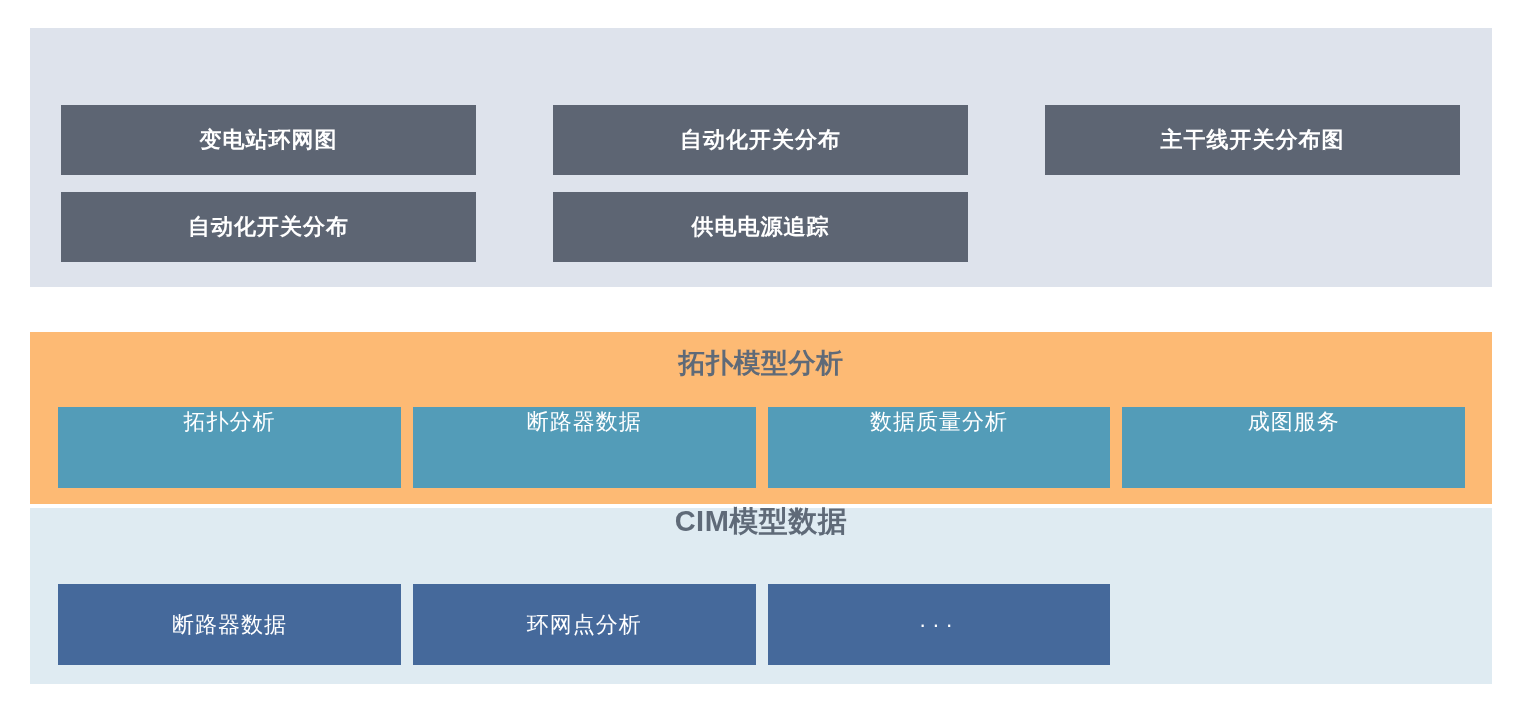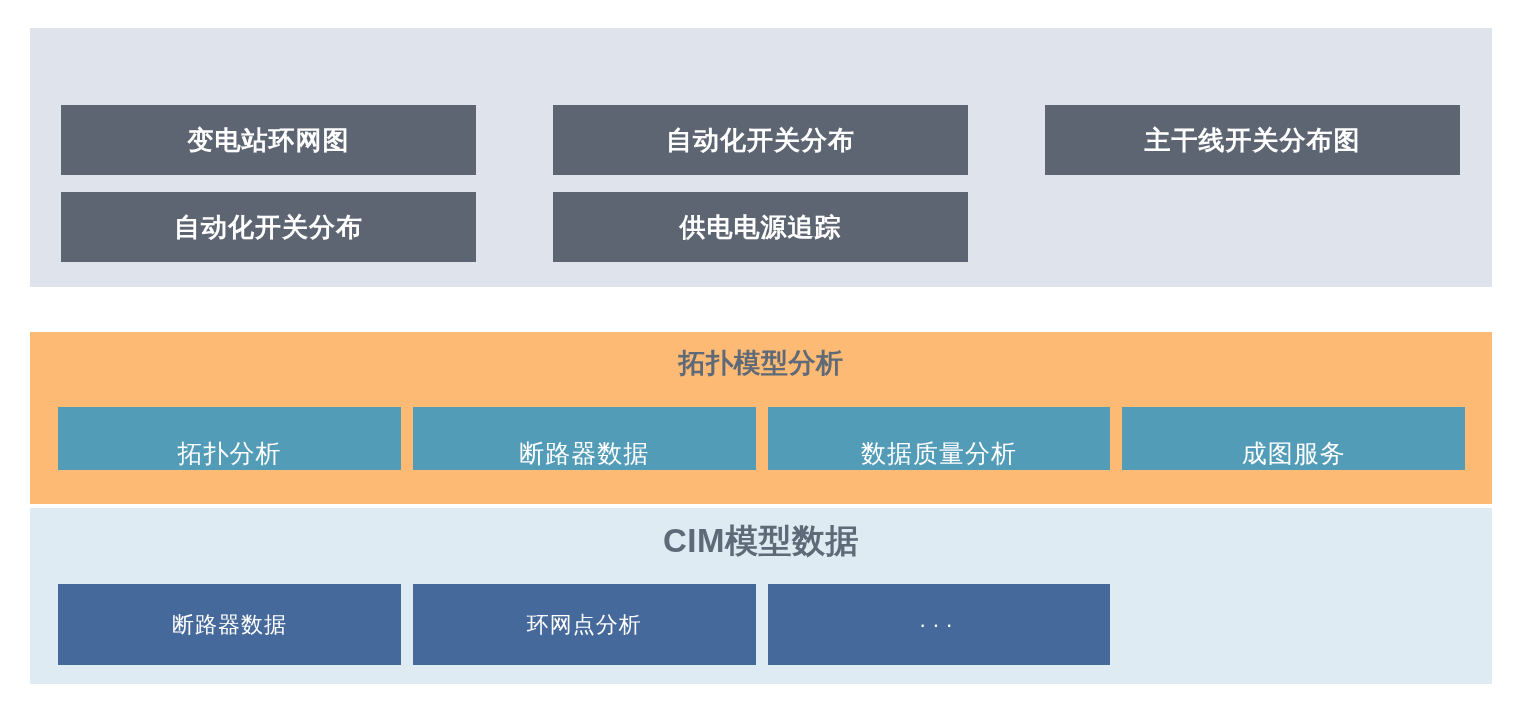--- a/index.html
+++ b/index.html
@@ -52,21 +52,21 @@
     width: 1400px;
     display: grid;
     grid-template-columns: 415px 415px 415px;
     grid-column-gap: 77px;
     grid-row-gap: 17px;
   }
   .btn-slate {
     height: 70px;
     background: #5d6573;
     color: #ffffff;
-    font-size: 26px;
+    font-size: 22px;
     font-weight: bold;
     letter-spacing: 1px;
     display: flex;
     align-items: center;
     justify-content: center;
     box-sizing: border-box;
     cursor: pointer;
     user-select: none;
   }
 
@@ -86,46 +86,45 @@
   .topo-grid {
     position: absolute;
     left: 28px;
     top: 75px;
     width: 1407px;
     display: grid;
     grid-template-columns: repeat(4, 1fr);
     grid-column-gap: 12px;
   }
   .btn-teal {
-    height: 63px;
+    height: 81px;
     background: #539cb8;
     color: #ffffff;
-    font-size: 25px;
+    font-size: 22px;
     font-weight: normal;
     letter-spacing: 1px;
     display: flex;
-    align-items: flex-end;
+    align-items: flex-start;
     justify-content: center;
     box-sizing: border-box;
     cursor: pointer;
     user-select: none;
   }
 
   
   .panel-cim {
     left: 30px;
     top: 508px;
     width: 1462px;
     height: 176px;
     background: #dfebf2;
   }
   .panel-cim .panel-title {
-    font-size: 33px;
+    font-size: 29px;
     line-height: 27px;
-    padding-top: 19px;
   }
   .cim-grid {
     position: absolute;
     left: 28px;
     top: 76px;
     width: 1407px;
     display: grid;
     grid-template-columns: repeat(4, 1fr);
     grid-column-gap: 12px;
   }

